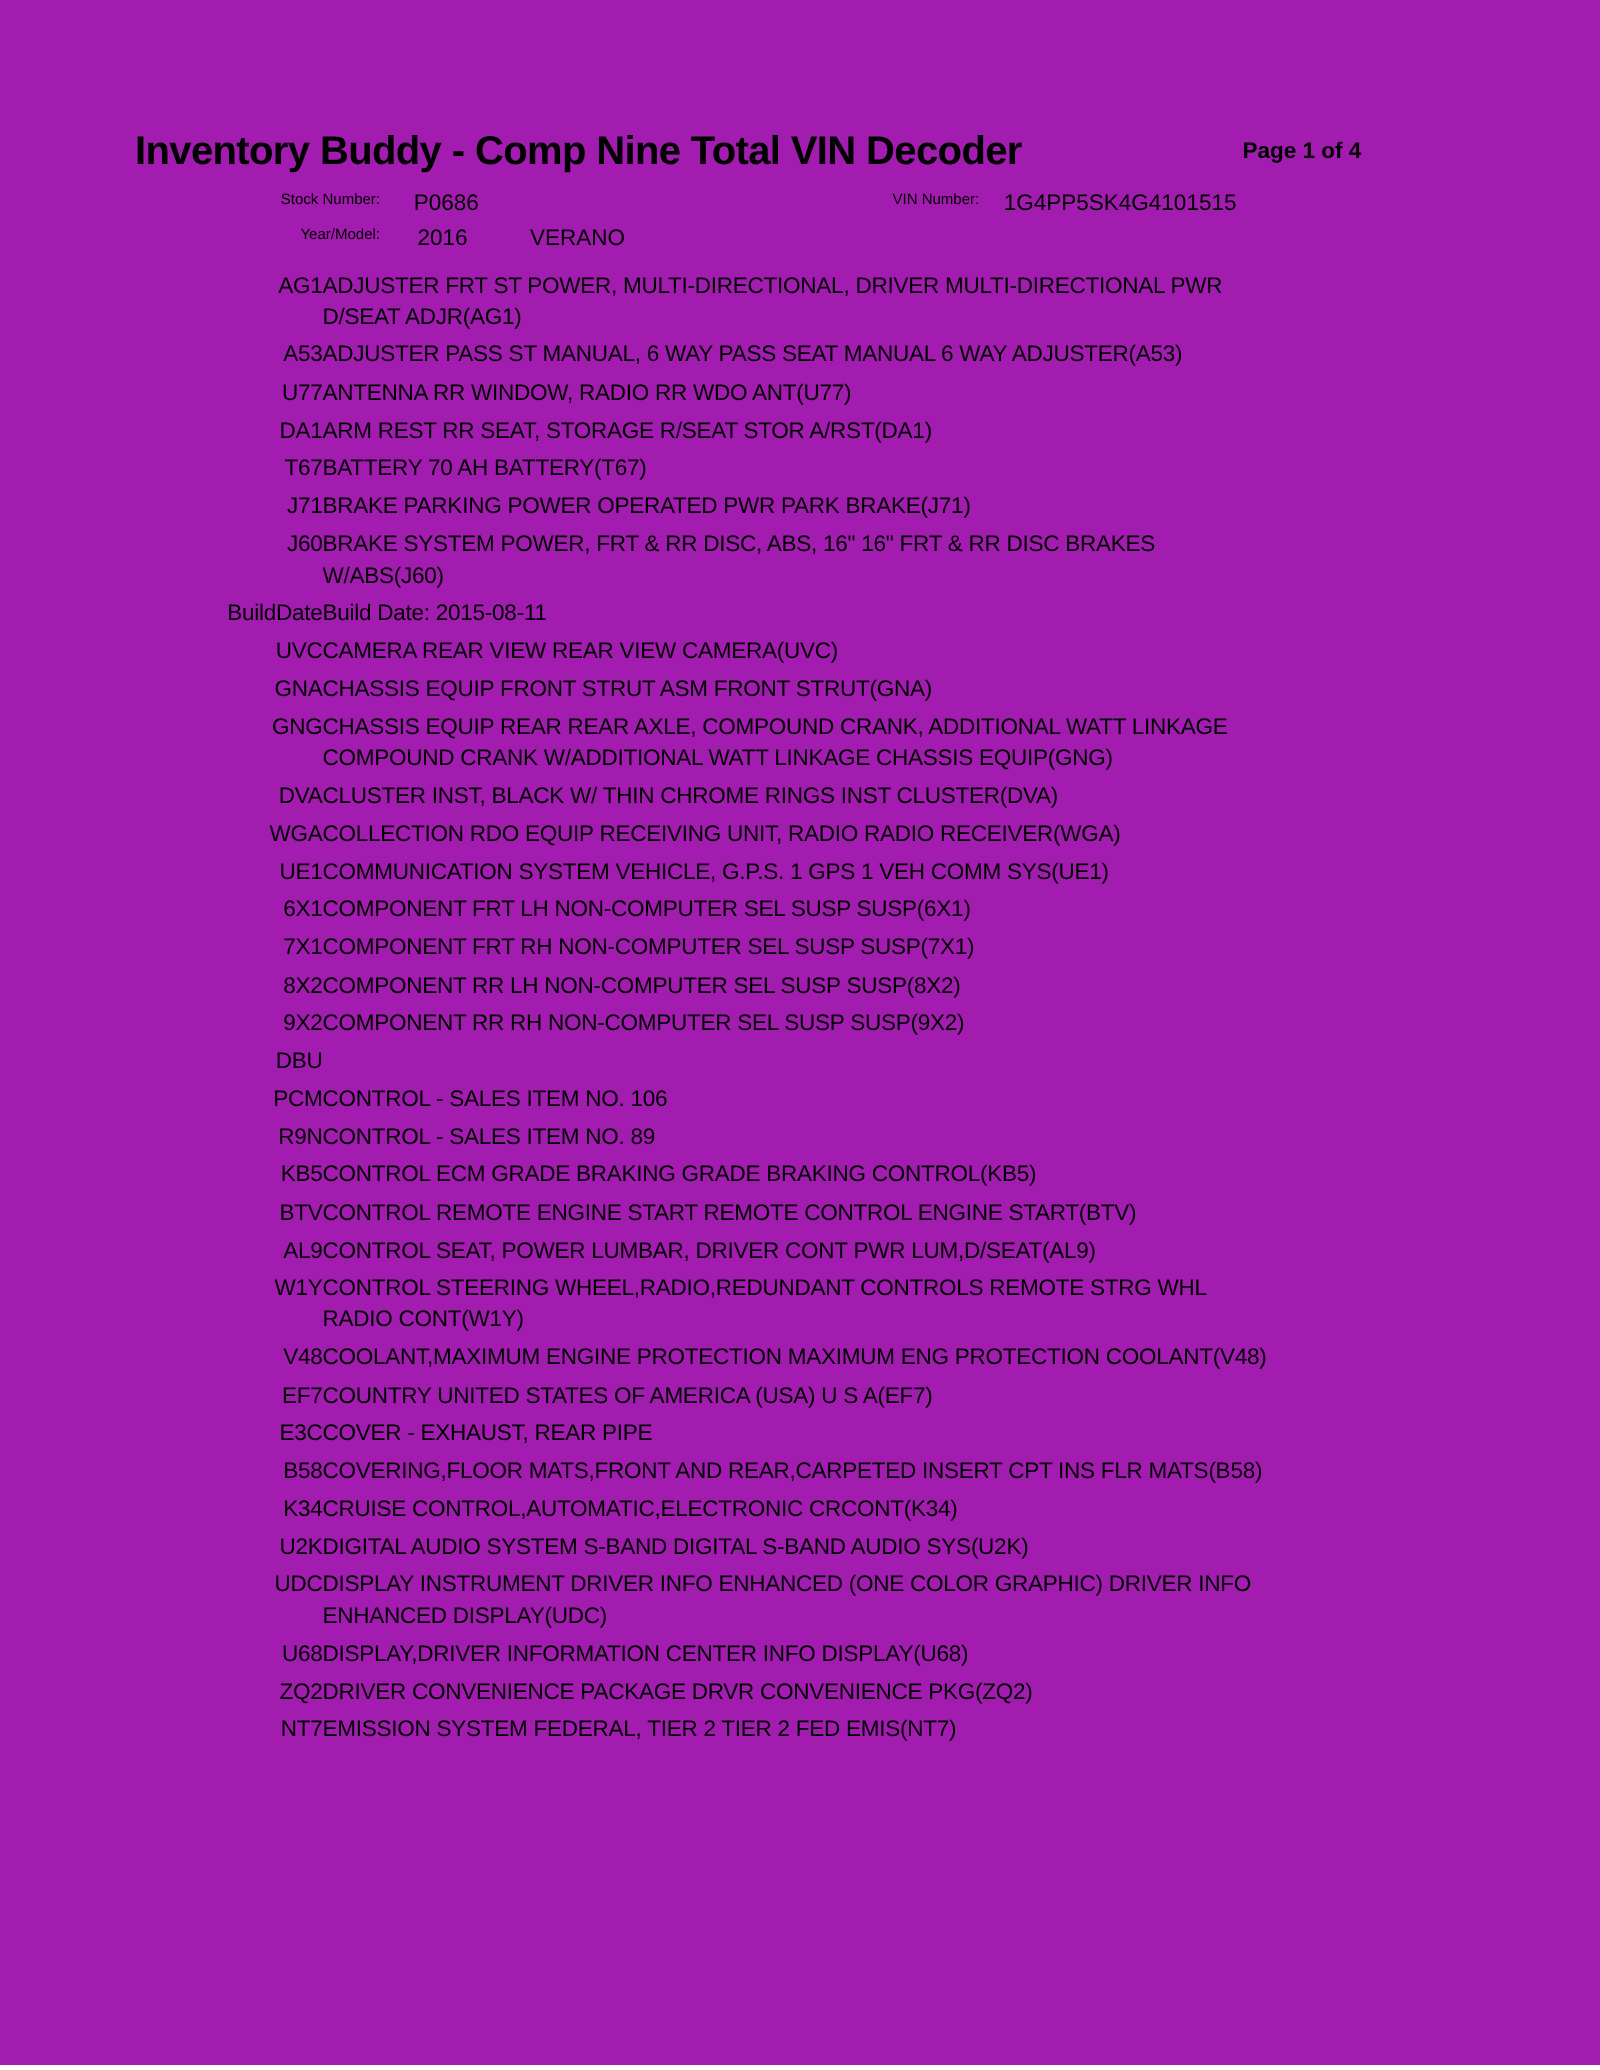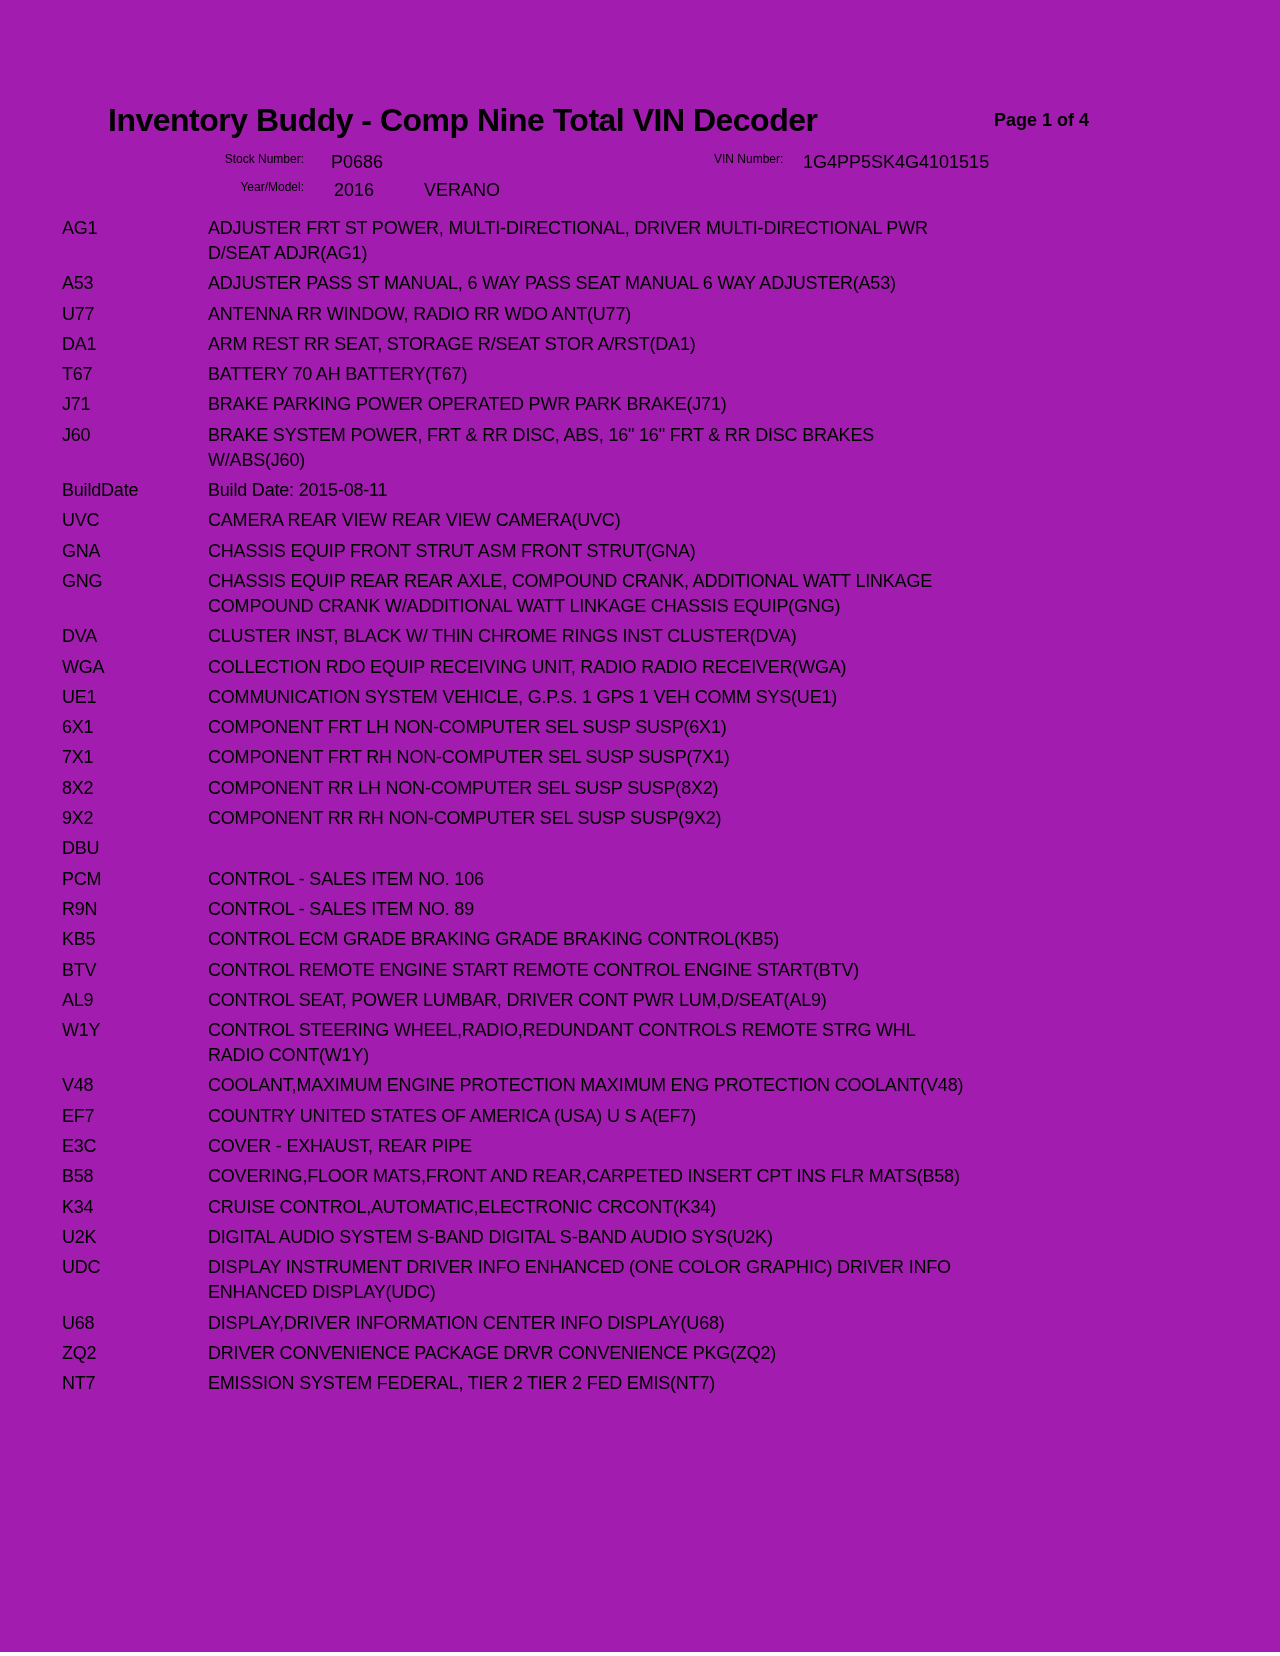--- a/index.html
+++ b/index.html
@@ -61,22 +61,23 @@
     display: flex;
     align-items: flex-start;
     margin-bottom: 5.3px;
     font-size: 18px;
     line-height: 25px;
     letter-spacing: -0.2px;
   }
   .option-code {
     flex: none;
     width: 146px;
-    padding-left: 62px;
-    white-space: nowrap;
+    padding-left: 112px;
+    white-space: nowrap;
+    text-align: right;
   }
   .option-desc {
     flex: none;
     width: 930px;
     white-space: pre-wrap;
   }
 </style>
 </head>
 <body>
 

